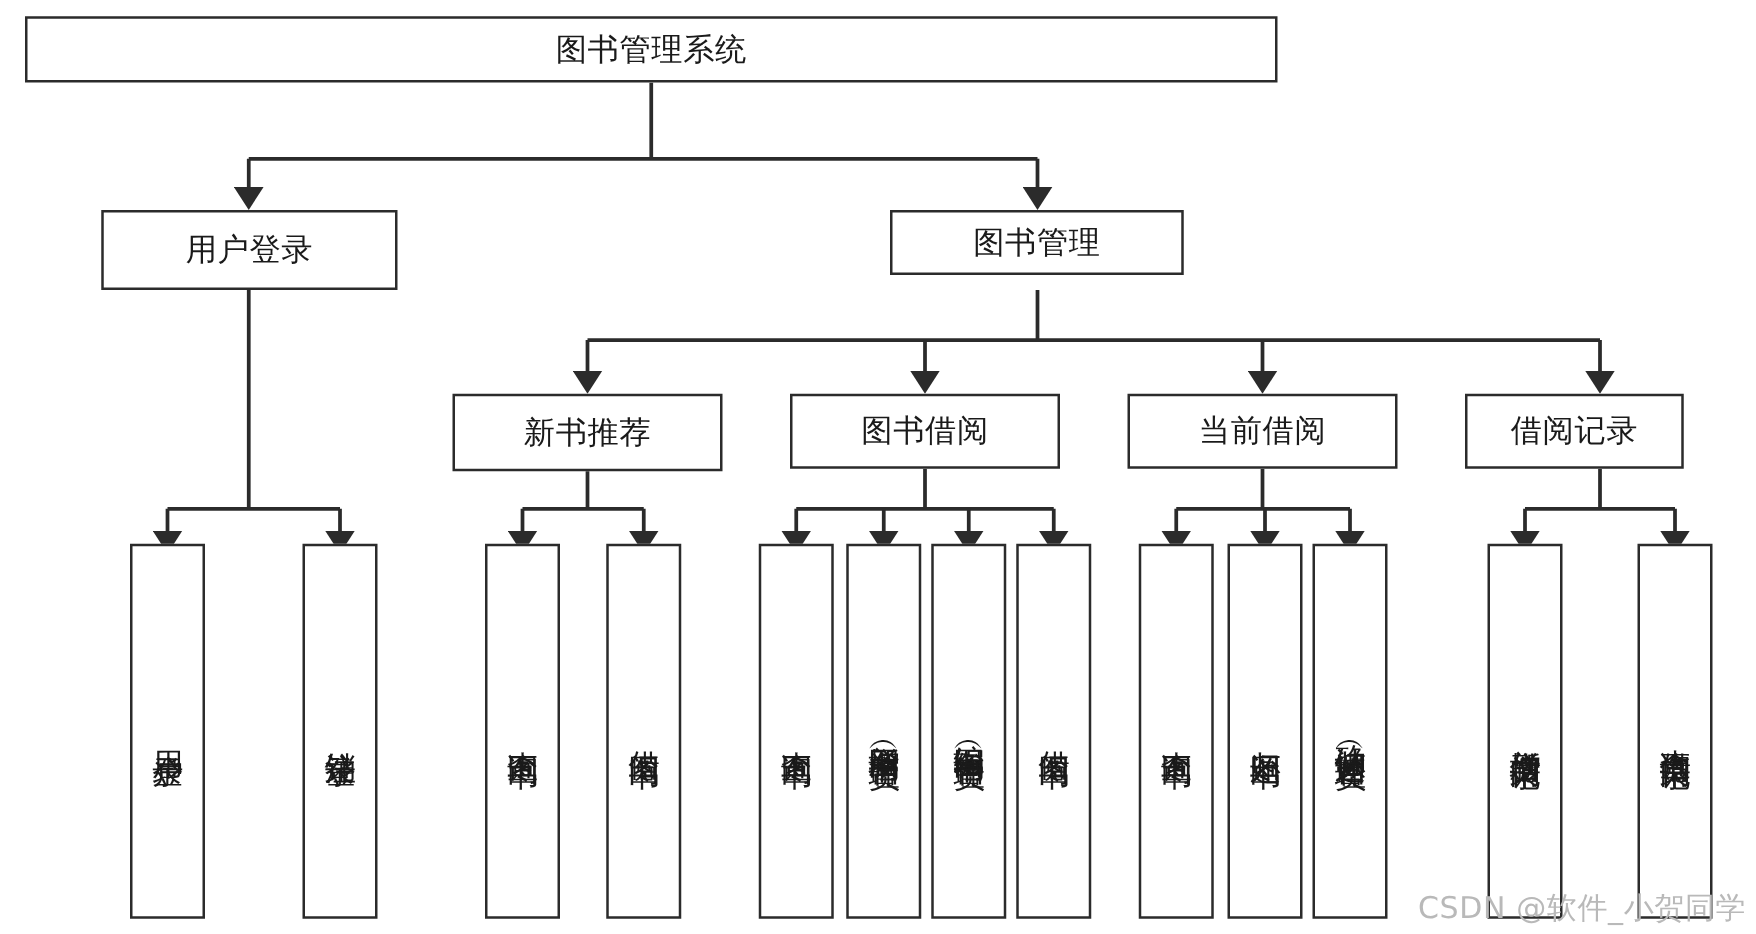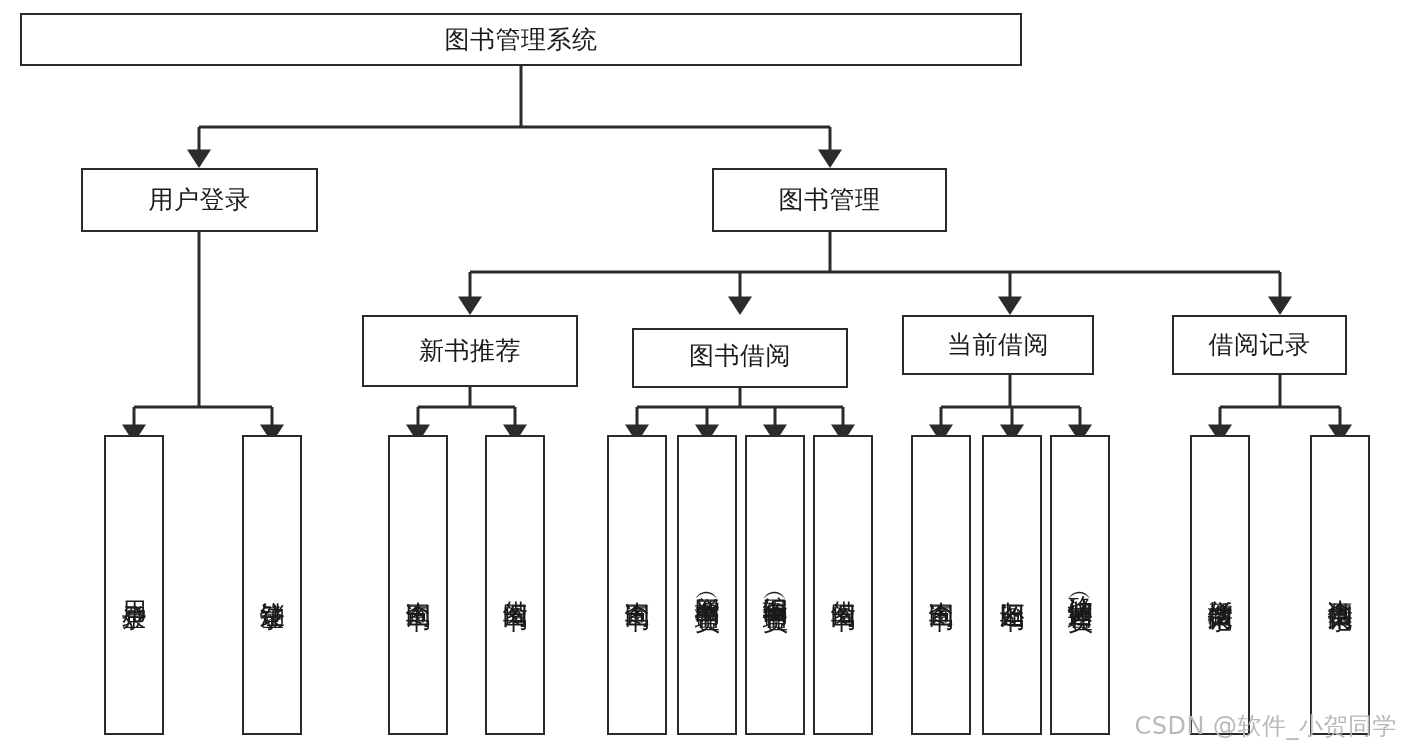--- a/index.html
+++ b/index.html
@@ -119,31 +119,31 @@
     </g>
   </svg>
 
   <div class="node horizontal root" style="left:20px; top:13px; width:1002px; height:53px;">
     <span class="label">图书管理系统</span>
   </div>
 
   <div class="node horizontal" style="left:81px; top:168px; width:237px; height:64px;">
     <span class="label">用户登录</span>
   </div>
-  <div class="node horizontal" style="left:712px; top:168px; width:235px; height:64px;">
+  <div class="node horizontal" style="left:712px; top:168px; width:235px; height:52px;">
     <span class="label">图书管理</span>
   </div>
 
-  <div class="node horizontal" style="left:362px; top:315px; width:216px; height:72px;">
+  <div class="node horizontal" style="left:362px; top:315px; width:216px; height:62px;">
     <span class="label">新书推荐</span>
   </div>
-  <div class="node horizontal" style="left:632px; top:328px; width:216px; height:60px;font-family:Liberation Mono, monospace;">
+  <div class="node horizontal" style="left:632px; top:315px; width:216px; height:60px;">
     <span class="label">图书借阅</span>
   </div>
-  <div class="node horizontal" style="left:902px; top:315px; width:192px; height:60px;">
+  <div class="node horizontal" style="left:902px; top:315px; width:216px; height:60px;">
     <span class="label">当前借阅</span>
   </div>
   <div class="node horizontal" style="left:1172px; top:315px; width:175px; height:60px;">
     <span class="label">借阅记录</span>
   </div>
 
   <div class="node vertical" style="left:104px; top:435px; width:60px; height:300px;">
     <span class="label">用户登录</span>
   </div>
   <div class="node vertical" style="left:242px; top:435px; width:60px; height:300px;">

